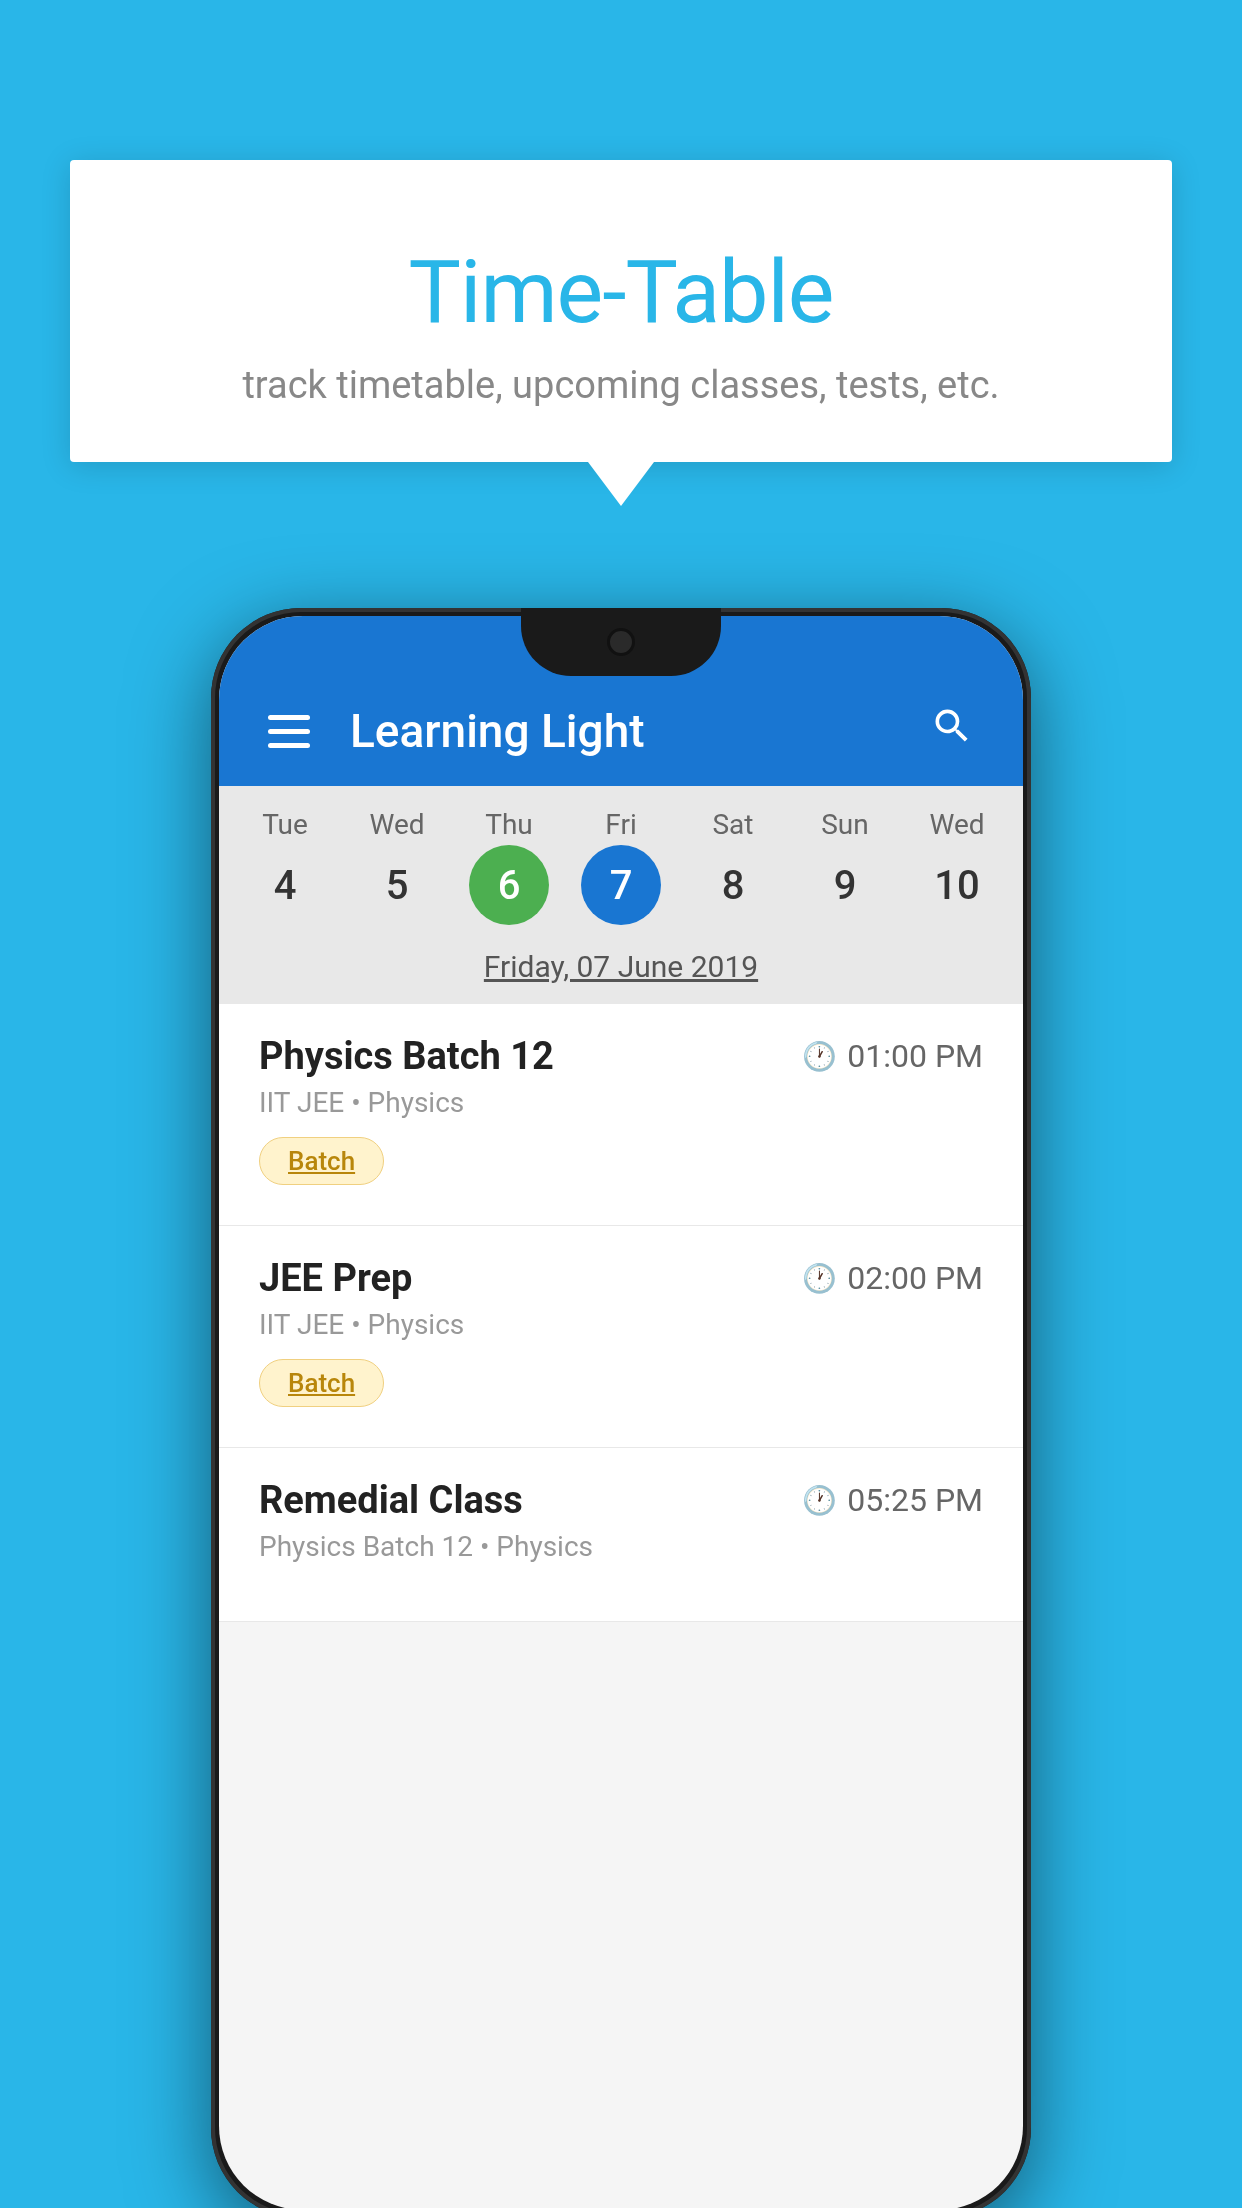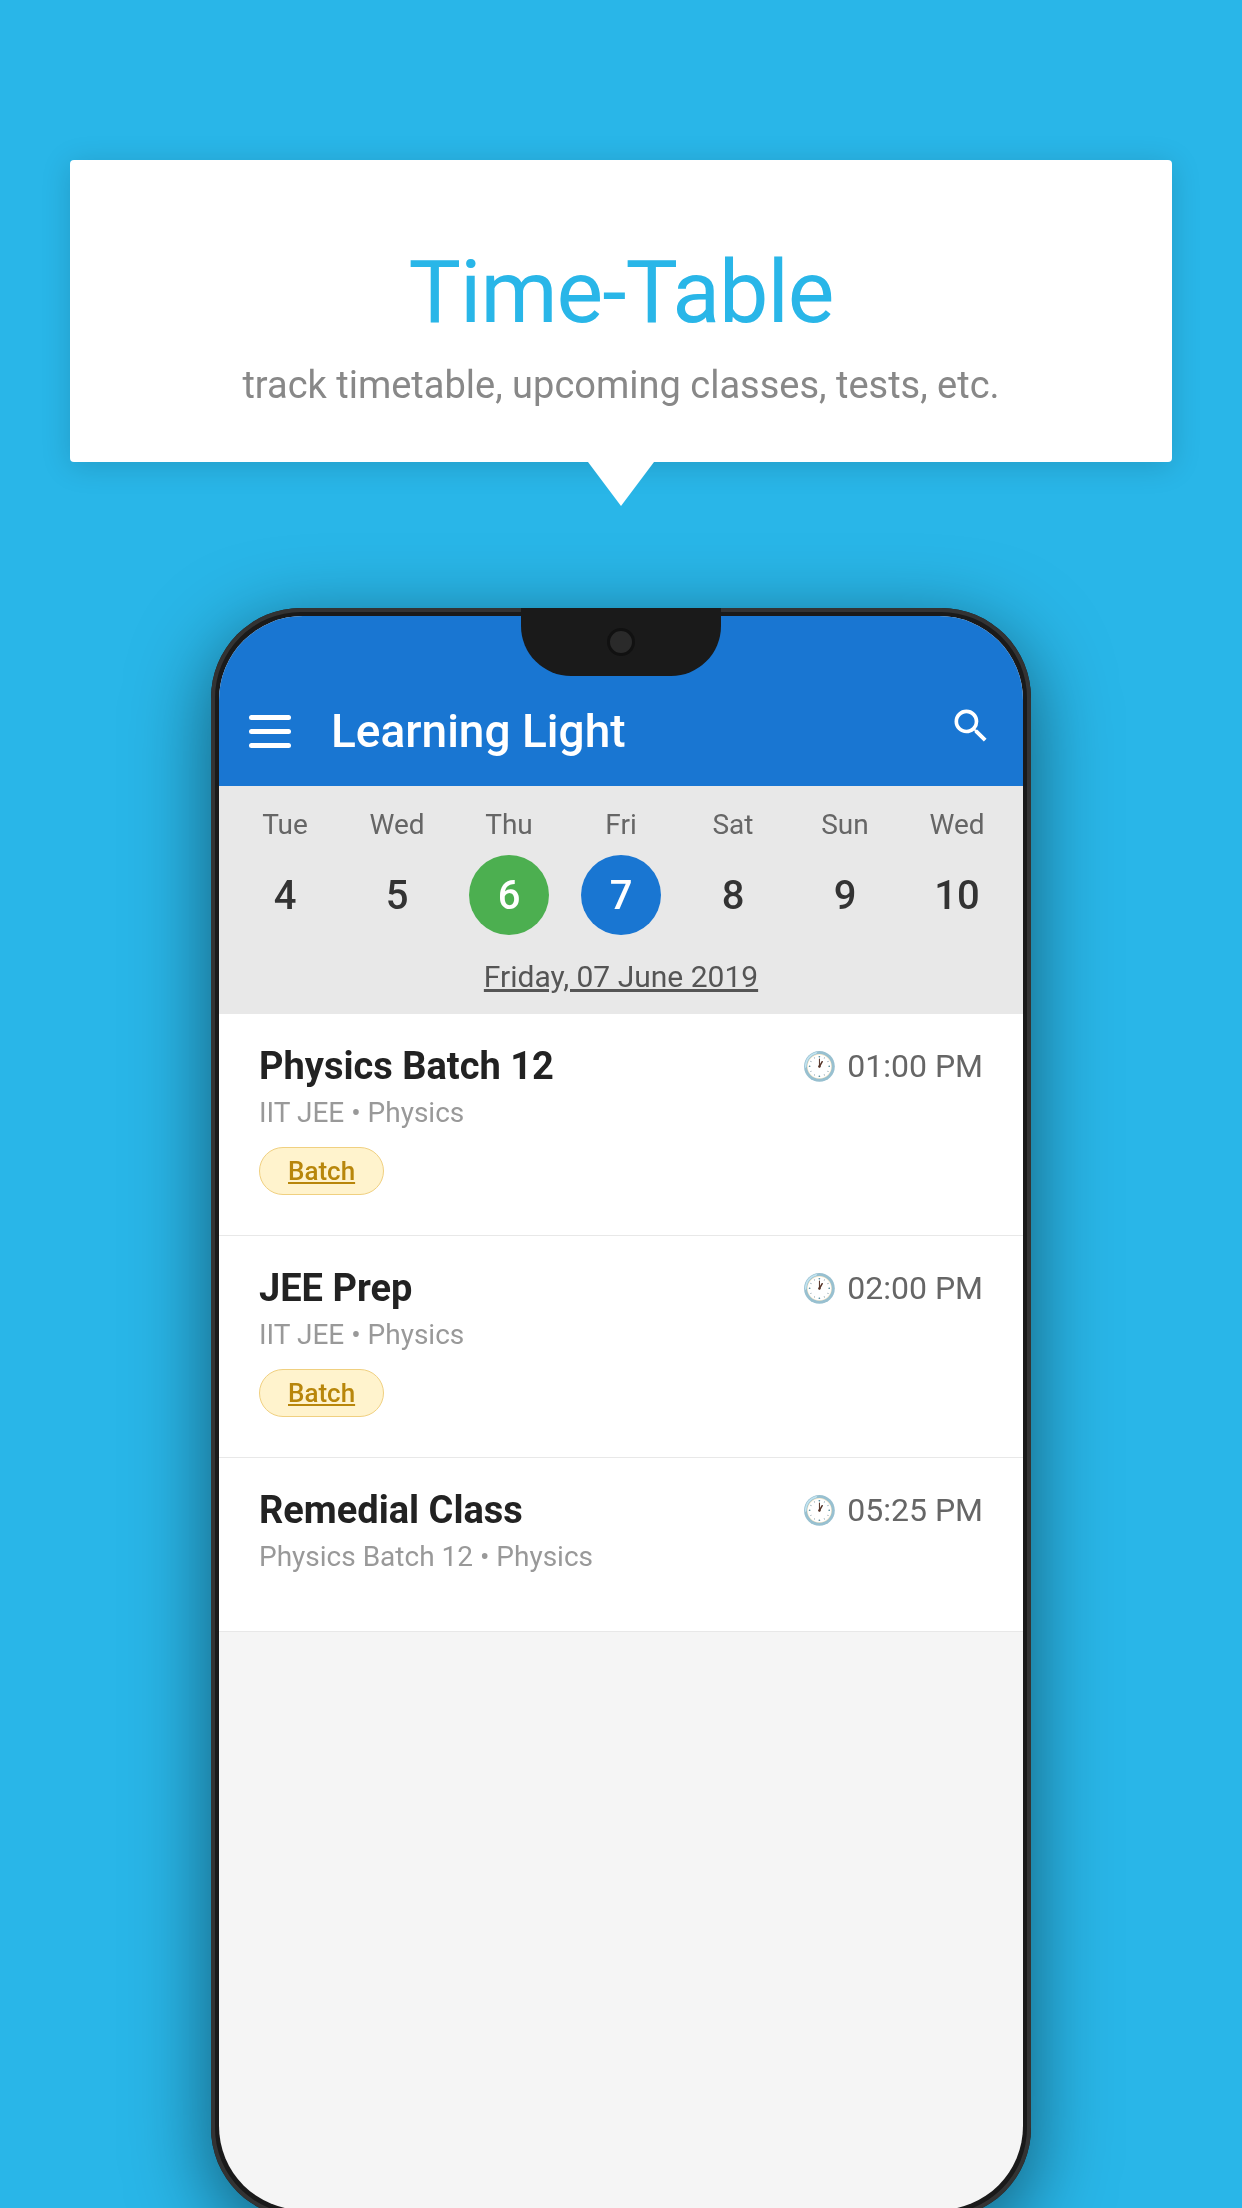--- a/index.html
+++ b/index.html
@@ -137,21 +137,21 @@
       color: white;
       font-size: 26px;
     }
 
     
     .app-bar {
       background: #1976d2;
       height: 110px;
       display: flex;
       align-items: center;
-      padding: 0 30px;
+      padding: 0 49px;
       gap: 30px;
     }
 
     .hamburger-icon {
       color: white;
       font-size: 44px;
       line-height: 1;
       display: flex;
       flex-direction: column;
       gap: 9px;
@@ -184,21 +184,21 @@
       display: flex;
       align-items: center;
       justify-content: space-around;
       padding: 22px 10px 10px;
     }
 
     .day-col {
       display: flex;
       flex-direction: column;
       align-items: center;
-      gap: 14px;
+      gap: 4px;
       width: 100px;
     }
 
     .day-name {
       font-size: 28px;
       color: #666;
       font-weight: 400;
     }
 
     .day-num {

